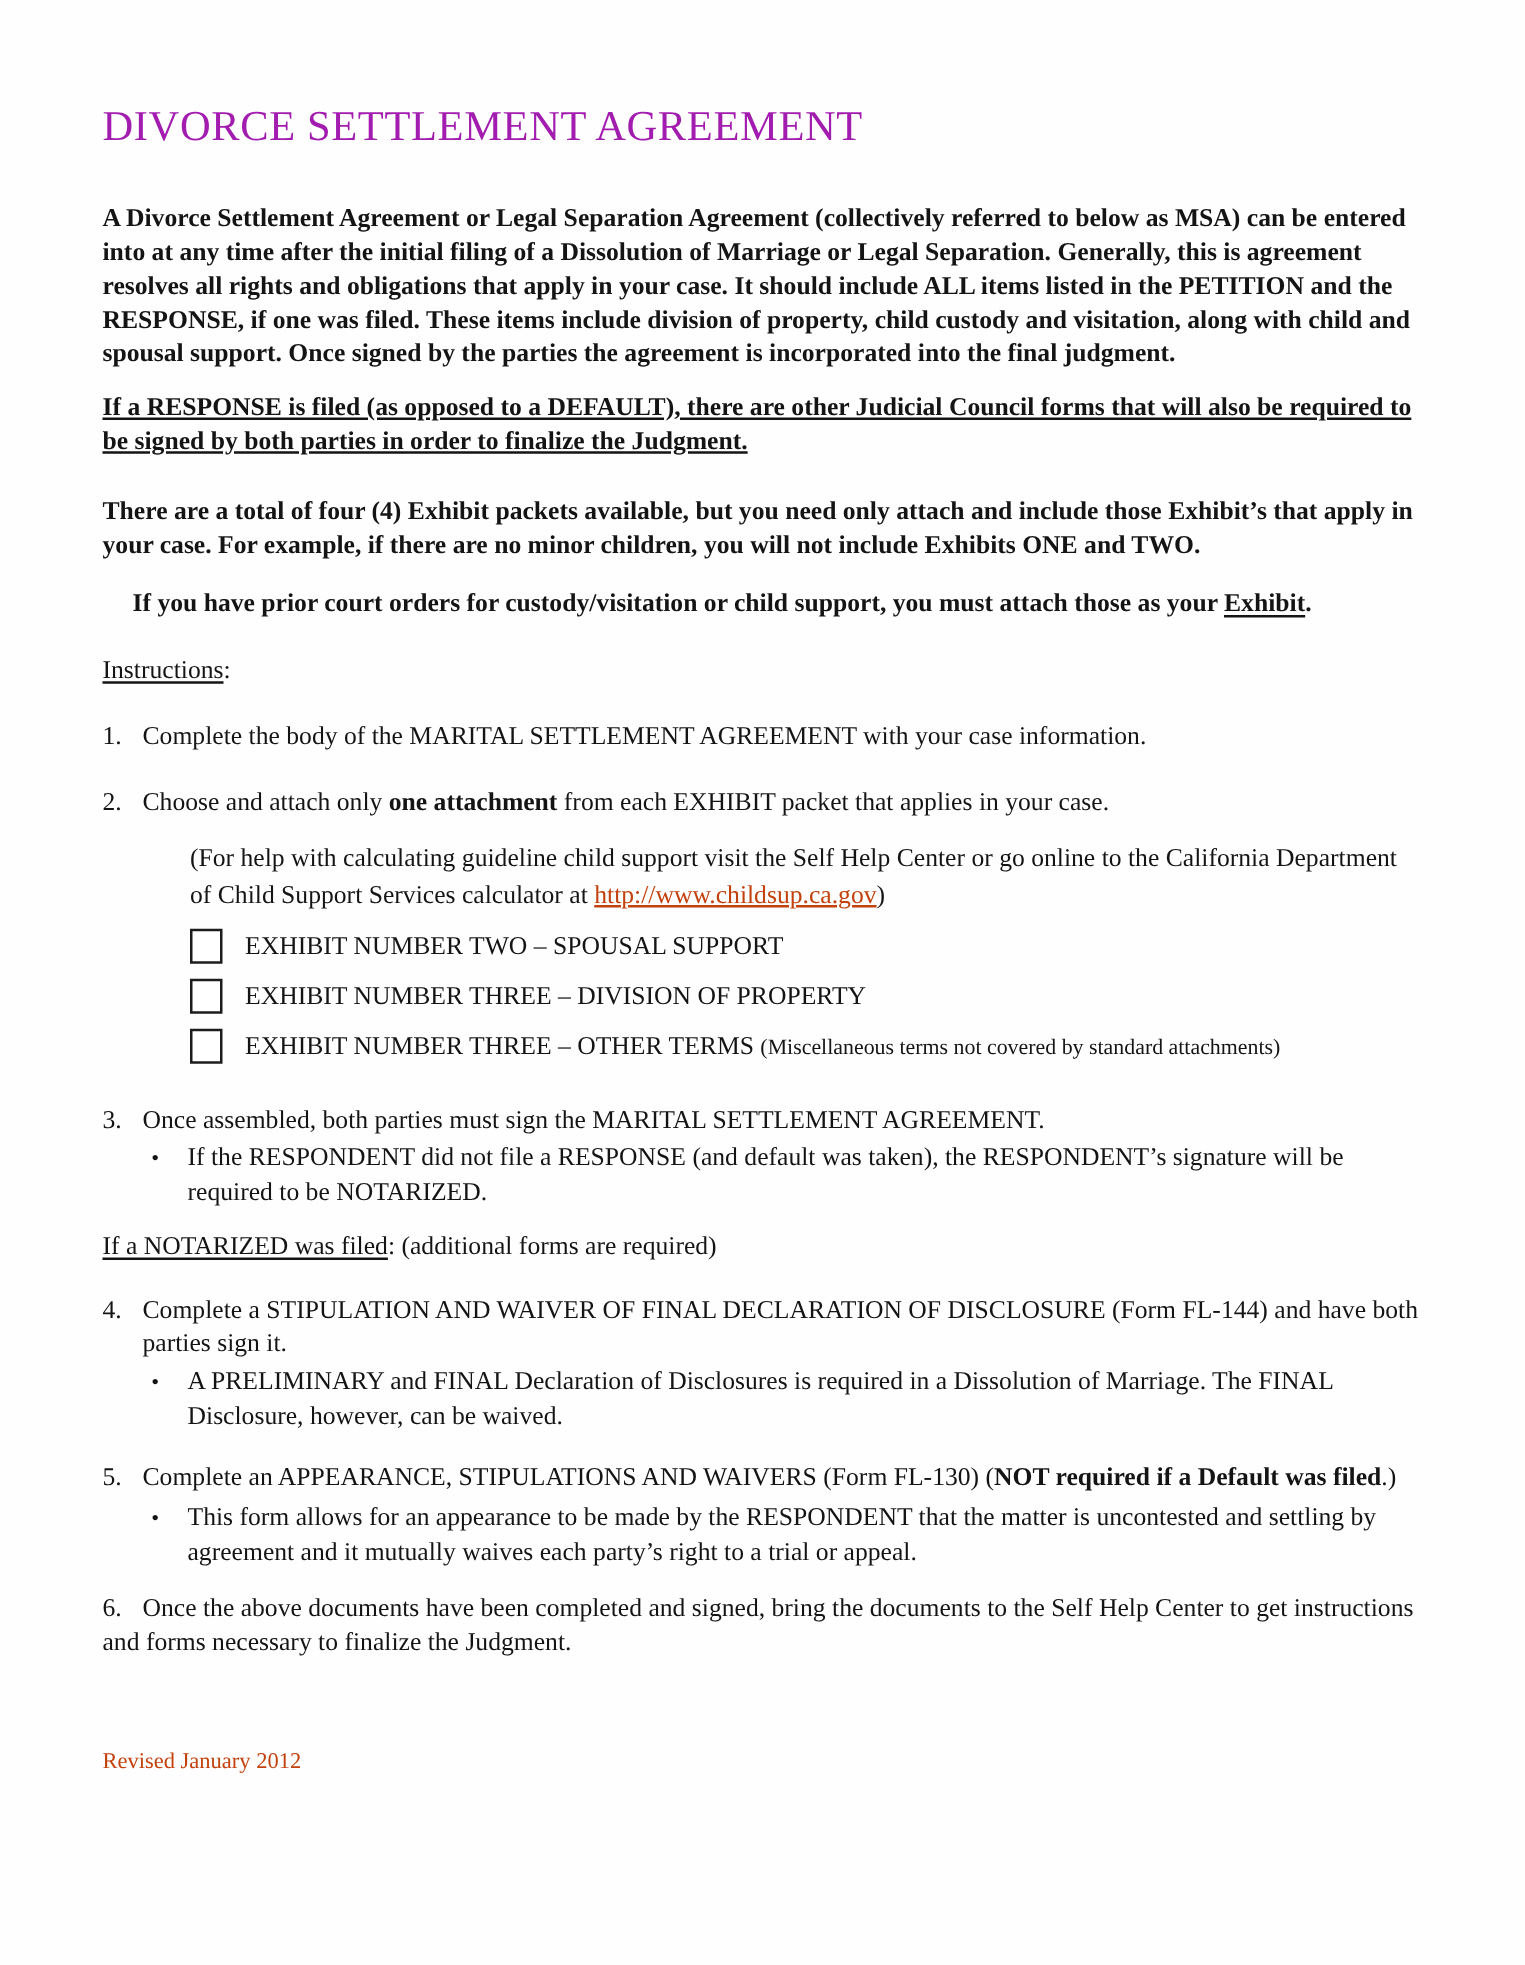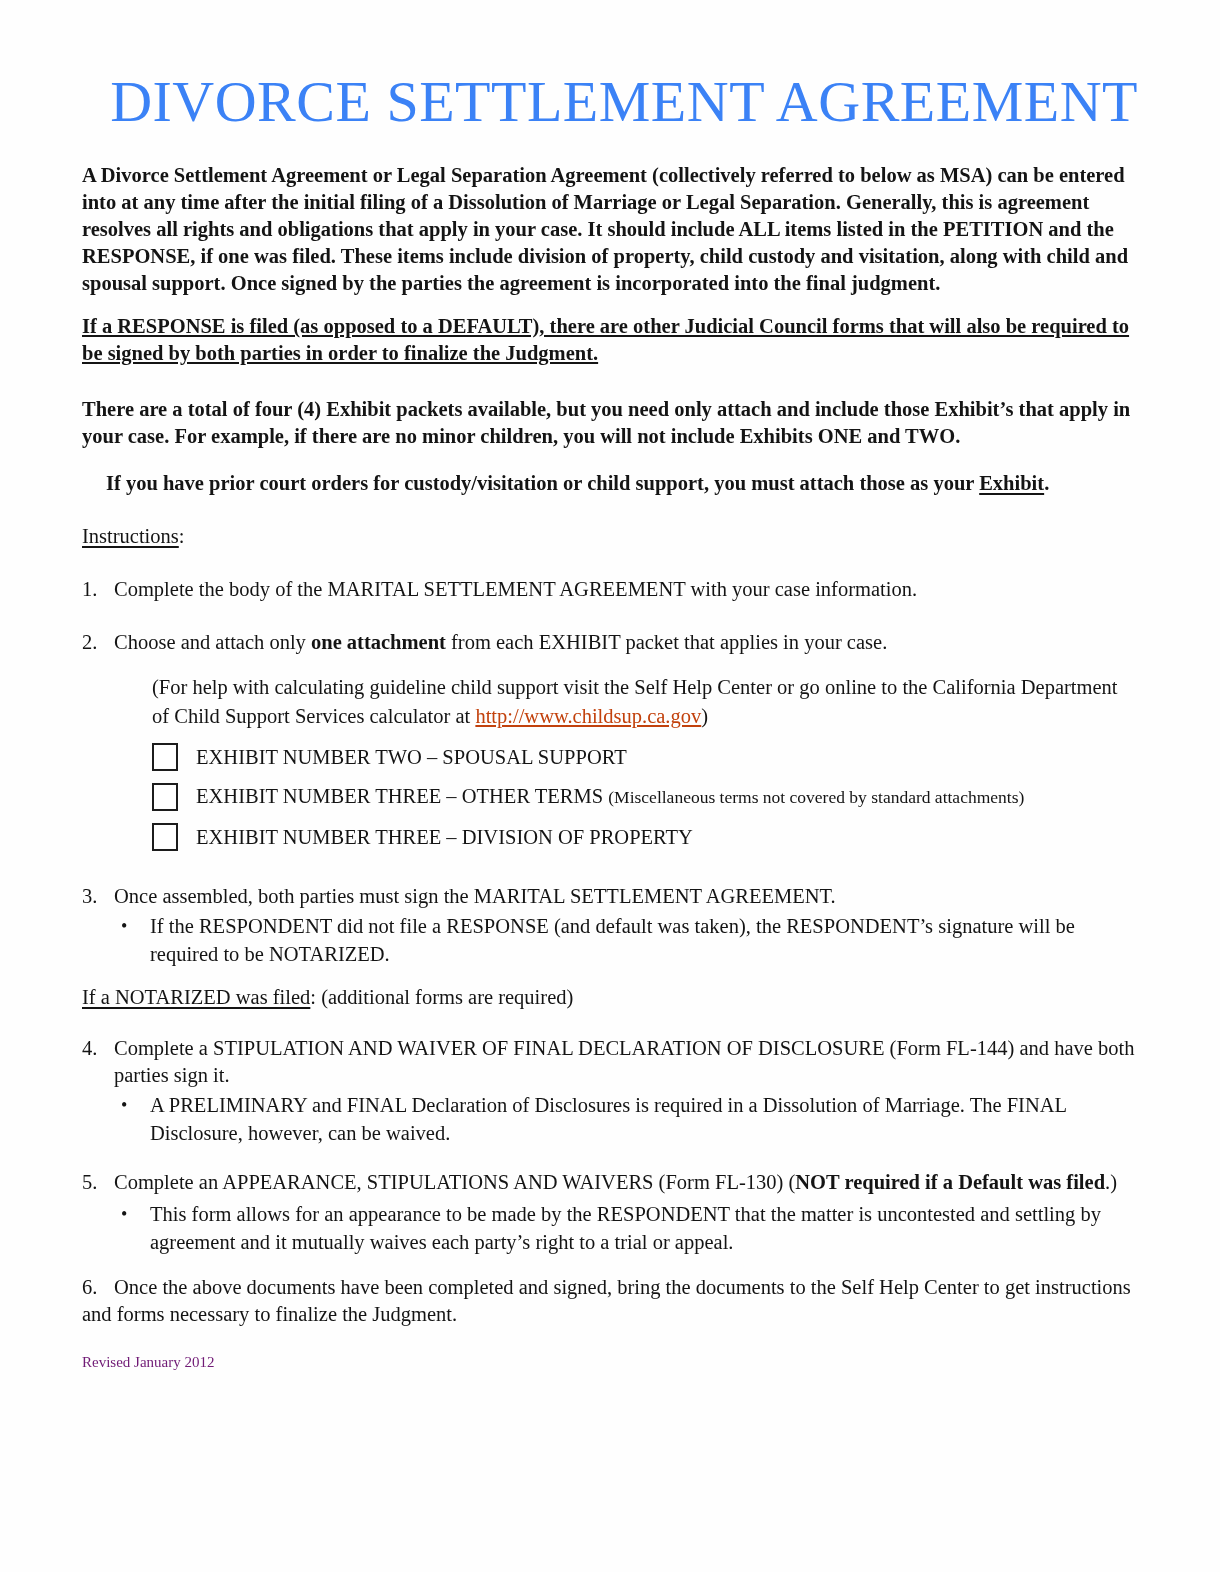--- a/index.html
+++ b/index.html
@@ -12,26 +12,26 @@
     background: #fefefe;
     padding: 76px 82px 40px 82px;
     font-family: "Liberation Serif", "DejaVu Serif", serif;
     color: #141414;
     font-size: 20.5px;
     line-height: 27px;
   }
   h1.doc-title {
     font-family: "Liberation Serif", "DejaVu Serif", serif;
     font-weight: 400;
-    font-size: 58px;
+    font-size: 34px;
     line-height: 52px;
     letter-spacing: 0.5px;
-    text-align: right;
+    text-align: left;
     margin: 0 0 34px 0;
-    color: #3b82f6;
+    color: #a21caf;
   }
   p { margin: 0; }
   .b { font-weight: bold; }
   .p1 { margin-bottom: 16px; }
   .p2 { margin-bottom: 29px; text-decoration: underline; }
   .p3 { margin-bottom: 20px; }
   .p4 { margin-bottom: 26px; margin-left: 24px; }
   .u  { text-decoration: underline; text-underline-offset: 3px; }
   .instructions { margin-bottom: 26px; }
   .step { margin-bottom: 26px; }
@@ -68,24 +68,24 @@
   .bullet .dot { flex: 0 0 29px; font-size: 18px; }
   .bullet .btext { flex: 1 1 auto; }
   .step3 { margin: 32px 0 0 0; }
   .response-line { margin: 16px 0 24px 0; }
   .step4 { margin-bottom: 0; }
   .bullet-after { margin-top: 2px; }
   .step5 { margin: 22px 0 0 0; }
   .bullet5 { margin-top: 4px; }
   .step6 { margin: 18px 0 0 0; }
   .footer-note {
-    margin-top: 25px;
-    font-size: 15px;
+    margin-top: 71px;
+    font-size: 18px;
     line-height: 18px;
-    color: #701a75;
+    color: #c2410c;
   }
 </style>
 </head>
 <body>
 
 <div class="page">
 
   <h1 class="doc-title">DIVORCE SETTLEMENT AGREEMENT</h1>
 
   <p class="b p1">A Divorce Settlement Agreement or Legal Separation Agreement (collectively referred to below as MSA) can be entered into at any time after the initial filing of a Dissolution of Marriage or Legal Separation. Generally, this is agreement resolves all rights and obligations that apply in your case. It should include ALL items listed in the PETITION and the RESPONSE, if one was filed. These items include division of property, child custody and visitation, along with child and spousal support. Once signed by the parties the agreement is incorporated into the final judgment.</p>
@@ -105,26 +105,26 @@
 
   <p class="help"><span>(For help with calculating guideline child support visit the Self Help Center or go online to the California Department of Child Support Services calculator at </span><a style="color: #c2410c;">http://www.childsup.ca.gov</a><span>)</span></p>
 
   <div class="chkrow">
     <span class="checkbox"></span>
     <span class="chklabel">EXHIBIT NUMBER TWO – SPOUSAL SUPPORT</span>
   </div>
 
   <div class="chkrow">
     <span class="checkbox"></span>
-    <span class="chklabel"><span>EXHIBIT NUMBER THREE – OTHER TERMS </span><span class="chknote">(Miscellaneous terms not covered by standard attachments)</span></span>
+    <span class="chklabel">EXHIBIT NUMBER THREE – DIVISION OF PROPERTY</span>
   </div>
 
   <div class="chkrow">
     <span class="checkbox"></span>
-    <span class="chklabel">EXHIBIT NUMBER THREE – DIVISION OF PROPERTY</span>
+    <span class="chklabel"><span>EXHIBIT NUMBER THREE – OTHER TERMS </span><span class="chknote">(Miscellaneous terms not covered by standard attachments)</span></span>
   </div>
 
   <p class="step hang step3"><span class="num">3.</span><span>Once assembled, both parties must sign the MARITAL SETTLEMENT AGREEMENT.</span></p>
 
   <div class="bullet">
     <span class="dot">•</span>
     <div class="btext">If the RESPONDENT did not file a RESPONSE (and default was taken), the RESPONDENT’s signature will be required to be NOTARIZED.</div>
   </div>
 
   <p class="response-line"><span class="u">If a NOTARIZED was filed</span><span>: (additional forms are required)</span></p>

